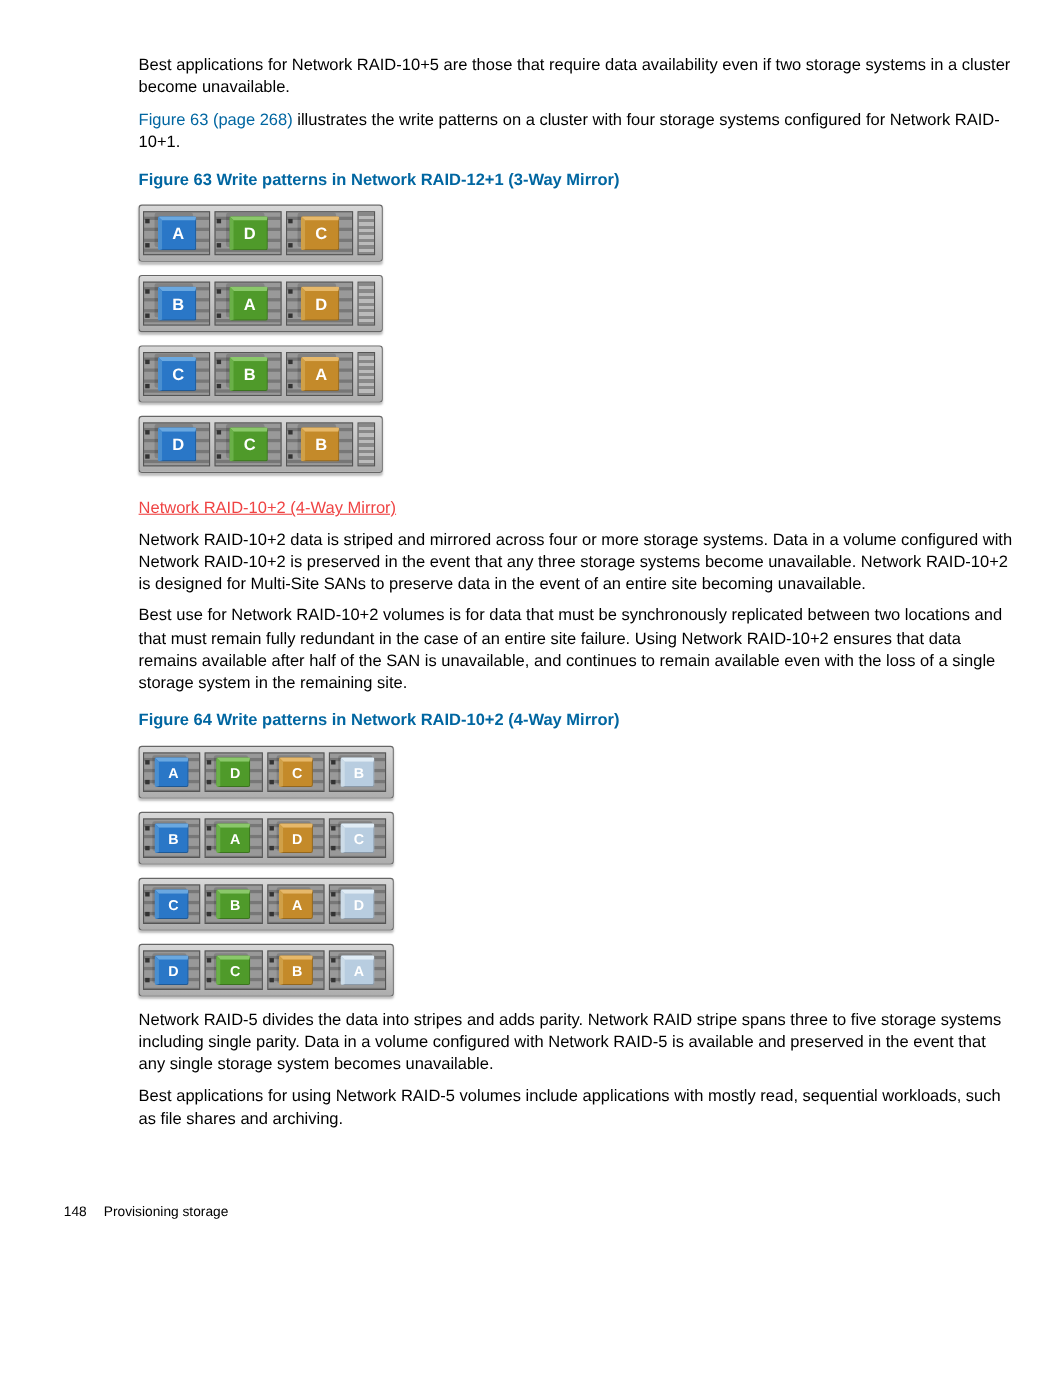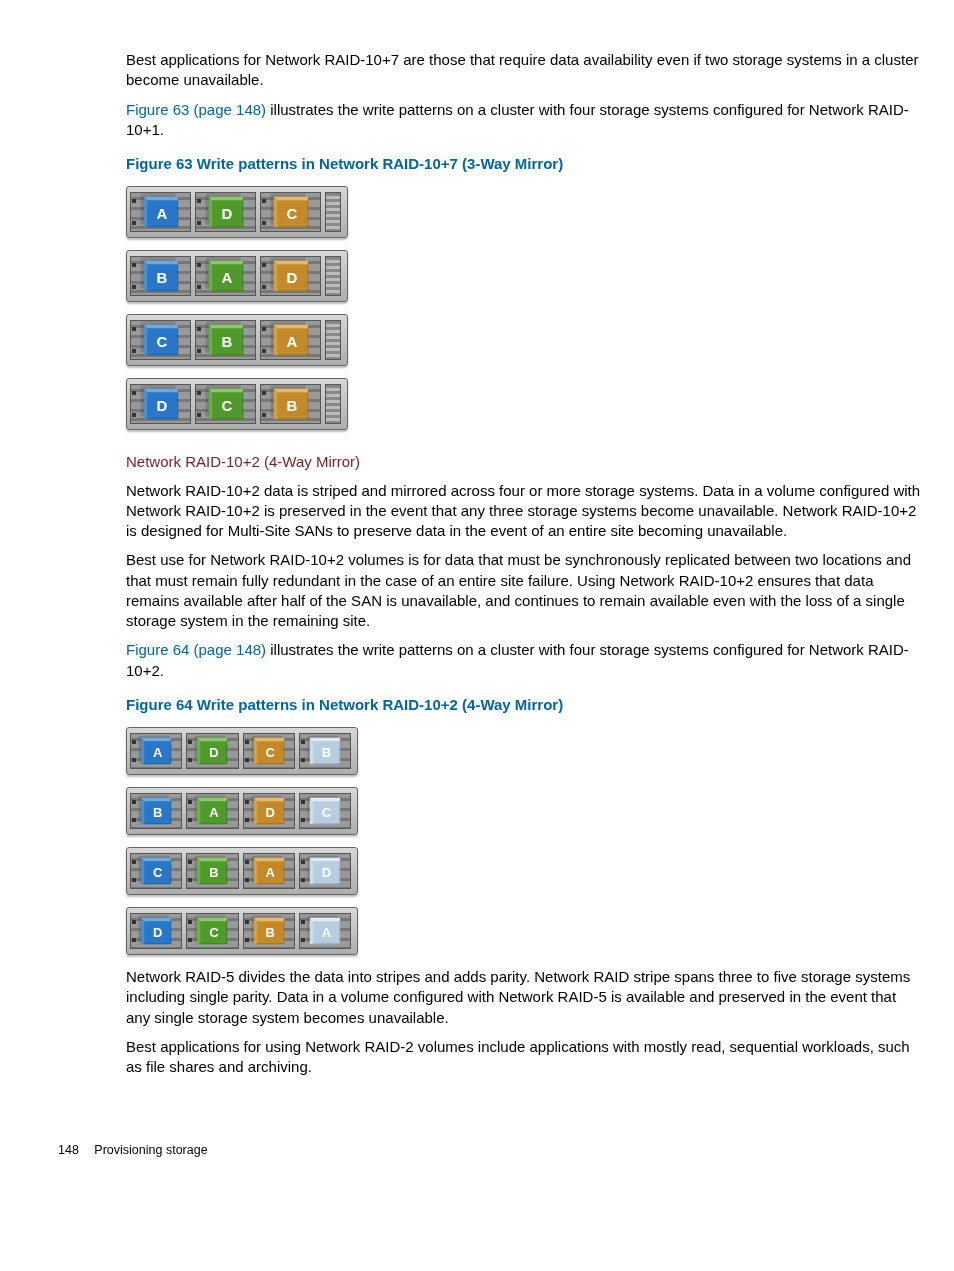--- a/index.html
+++ b/index.html
@@ -17,24 +17,25 @@
     box-sizing: border-box;
   }
   p { margin: 0 0 9px 0; }
   .figcap {
     color: #0066a1;
     font-weight: bold;
     margin-top: 14px;
     margin-bottom: 12px;
   }
   .subhead {
-    color: #7f1d1d;
+    color: #ef4444;
     font-weight: normal;
     margin-top: 22px;
     margin-bottom: 8px;
+    text-decoration: underline;
   }
   .xref {
     color: #0066a1;
   }
 
   
   .figure-area { margin-bottom: 12px; }
   .chassis {
     width: 222px;
     height: 52px;
@@ -112,27 +113,27 @@
     color:#000;
     margin-top:16px;
   }
   .footer .pn { display:inline-block; margin-right:12px;}
 </style>
 </head>
 <body>
 
 <div class="page">
 
-  <p>Best applications for Network RAID-10+7 are those that require data availability even if two storage systems in a cluster become unavailable.</p>
+  <p>Best applications for Network RAID-10+5 are those that require data availability even if two storage systems in a cluster become unavailable.</p>
 
   <p>
-    <span class="xref">Figure 63 (page 148)</span><span> illustrates the write patterns on a cluster with four storage systems configured for Network RAID-10+1.</span>
+    <span class="xref">Figure 63 (page 268)</span><span> illustrates the write patterns on a cluster with four storage systems configured for Network RAID-10+1.</span>
   </p>
 
-  <p class="figcap">Figure 63 Write patterns in Network RAID-10+7 (3-Way Mirror)</p>
+  <p class="figcap">Figure 63 Write patterns in Network RAID-12+1 (3-Way Mirror)</p>
 
   <div class="figure-area">
     <div class="chassis">
       <div class="slots">
         <div class="slot">
             <span class="box c-blue">A</span>
           </div>
         <div class="slot">
             <span class="box c-green">D</span>
           </div>
@@ -184,23 +185,20 @@
       </div>
         <div class="endcap"></div>
     </div>
   </div>
 
   <p class="subhead">Network RAID-10+2 (4-Way Mirror)</p>
 
   <p>Network RAID-10+2 data is striped and mirrored across four or more storage systems. Data in a volume configured with Network RAID-10+2 is preserved in the event that any three storage systems become unavailable. Network RAID-10+2 is designed for Multi-Site SANs to preserve data in the event of an entire site becoming unavailable.</p>
   <p>Best use for Network RAID-10+2 volumes is for data that must be synchronously replicated between two locations and that must remain fully redundant in the case of an entire site failure. Using Network RAID-10+2 ensures that data remains available after half of the SAN is unavailable, and continues to remain available even with the loss of a single storage system in the remaining site.</p>
 
-  <p>
-    <span class="xref">Figure 64 (page 148)</span><span> illustrates the write patterns on a cluster with four storage systems configured for Network RAID-10+2.</span>
-  </p>
 
   <p class="figcap">Figure 64 Write patterns in Network RAID-10+2 (4-Way Mirror)</p>
 
   <div class="figure-area">
     <div class="chassis sm">
       <div class="slots">
         <div class="slot">
             <span class="box box-sm c-blue">A</span>
           </div>
         <div class="slot">
@@ -259,20 +257,20 @@
           </div>
         <div class="slot">
             <span class="box box-sm c-light">A</span>
           </div>
       </div>
     </div>
   </div>
 
 
   <p>Network RAID-5 divides the data into stripes and adds parity. Network RAID stripe spans three to five storage systems including single parity. Data in a volume configured with Network RAID-5 is available and preserved in the event that any single storage system becomes unavailable.</p>
-  <p>Best applications for using Network RAID-2 volumes include applications with mostly read, sequential workloads, such as file shares and archiving.</p>
+  <p>Best applications for using Network RAID-5 volumes include applications with mostly read, sequential workloads, such as file shares and archiving.</p>
 
 </div>
 
 <div class="footer">
   <span class="pn">148</span>
   <span>Provisioning storage</span>
 </div>
 
 </body></html>

